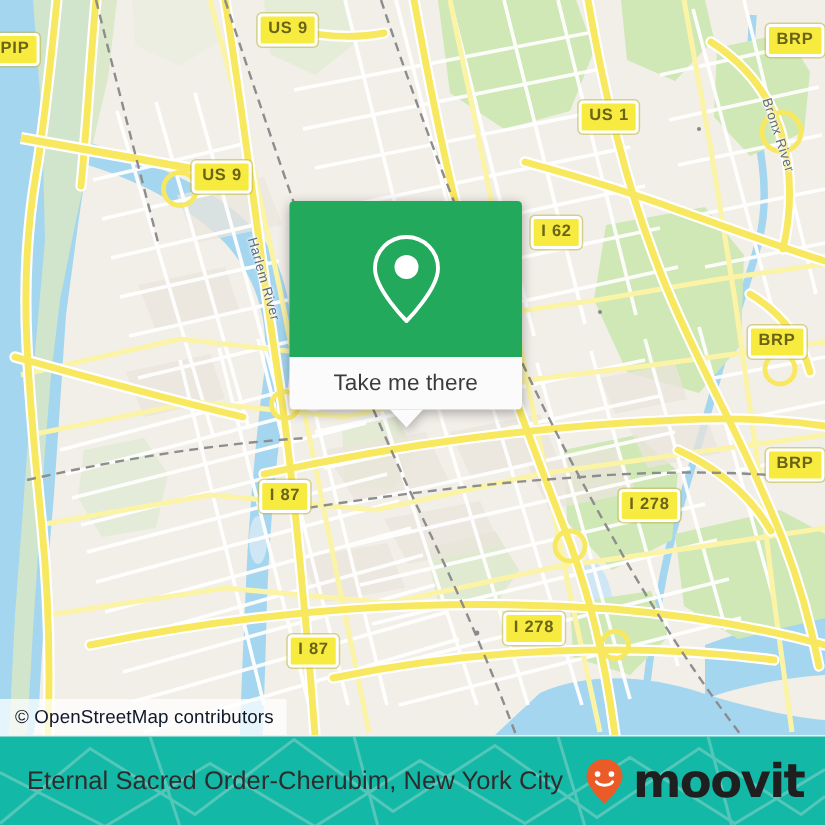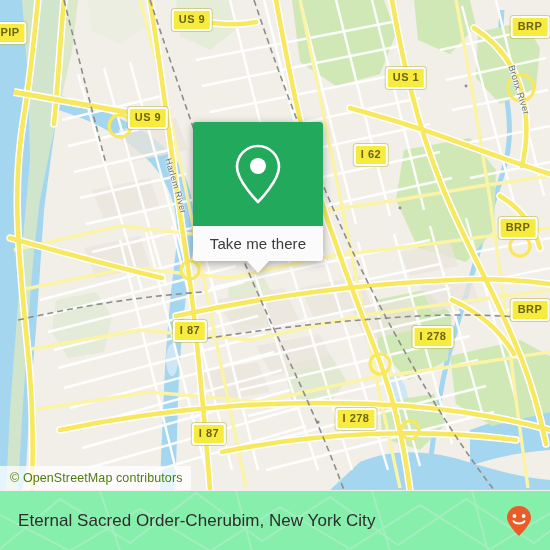--- a/index.html
+++ b/index.html
@@ -42,22 +42,22 @@
     letter-spacing:.4px;
     white-space:nowrap;
     font-family:"Liberation Sans","DejaVu Sans",sans-serif;
     z-index:25;
     text-shadow:0 0 2px #fff,0 0 2px #fff,0 0 3px #fff;
   }
 
   
   #popup{
     position:absolute;
-    left:193px;top:122px;
-    width:130px;
+    left:193px;top:134px;
+    width:155px;
     z-index:60;
     filter:drop-shadow(0 2px 4px rgba(0,0,0,.32));
   }
   .popup-top{
     background:#23a95b;
     height:104px;
     border-radius:3px 3px 0 0;
     display:flex;align-items:center;justify-content:center;
   }
   .popup-bottom{
@@ -84,32 +84,32 @@
   }
 
   
   #attrib{
     position:absolute;
     left:0;top:466px;
     height:24px;
     padding:0 8px 0 10px;
     display:flex;align-items:center;
     background:rgba(255,255,255,.72);
-    color:#4d7c0f;
+    color:#0f172a;
     font-size:12.5px;
     letter-spacing:.1px;
     z-index:70;
     font-family:"Liberation Sans","DejaVu Sans",sans-serif;
   }
 
   
   #footer{
     position:absolute;
     left:0;top:490px;width:550px;height:60px;
-    background:#86efac;
+    background:#14b8a6;
     overflow:hidden;
     border-top:1px solid #f0f0f0;
   }
   #footer-watermark{position:absolute;left:0;top:0;width:550px;height:60px;opacity:.30;}
   #footer-inner{
     position:relative;
     width:100%;height:100%;
     display:flex;align-items:center;justify-content:space-between;
     padding:0 14px 0 18px;
     box-sizing:border-box;
@@ -386,16 +386,17 @@
     </svg>
     <div id="footer-inner">
       <div id="place-title">Eternal Sacred Order-Cherubim, New York City</div>
       <div id="brand">
         <svg width="34" height="34" viewBox="0 0 34 34">
           <path d="M17 2 C10.4 2 5 7.2 5 13.6 C5 21 17 32 17 32 C17 32 29 21 29 13.6 C29 7.2 23.6 2 17 2 Z" fill="#ea5b28"></path>
           <circle cx="12.4" cy="12" r="1.9" fill="#ffffff"></circle>
           <circle cx="21.6" cy="12" r="1.9" fill="#ffffff"></circle>
           <path d="M11.6 17.2 C13.4 20.2 20.6 20.2 22.4 17.2" fill="none" stroke="#ffffff" stroke-width="2" stroke-linecap="round"></path>
         </svg>
+        <span id="brand-wordmark">moovit</span>
       </div>
     </div>
   </div>
 </div>
 
 </body></html>

